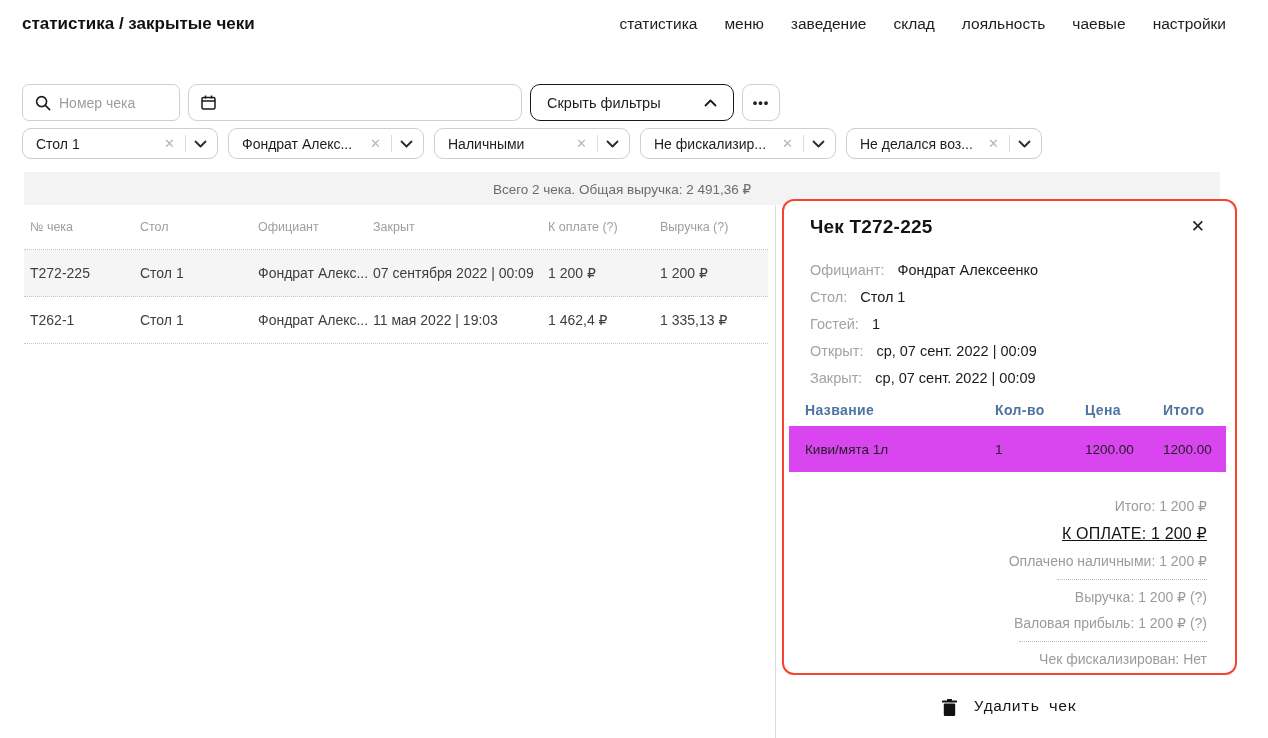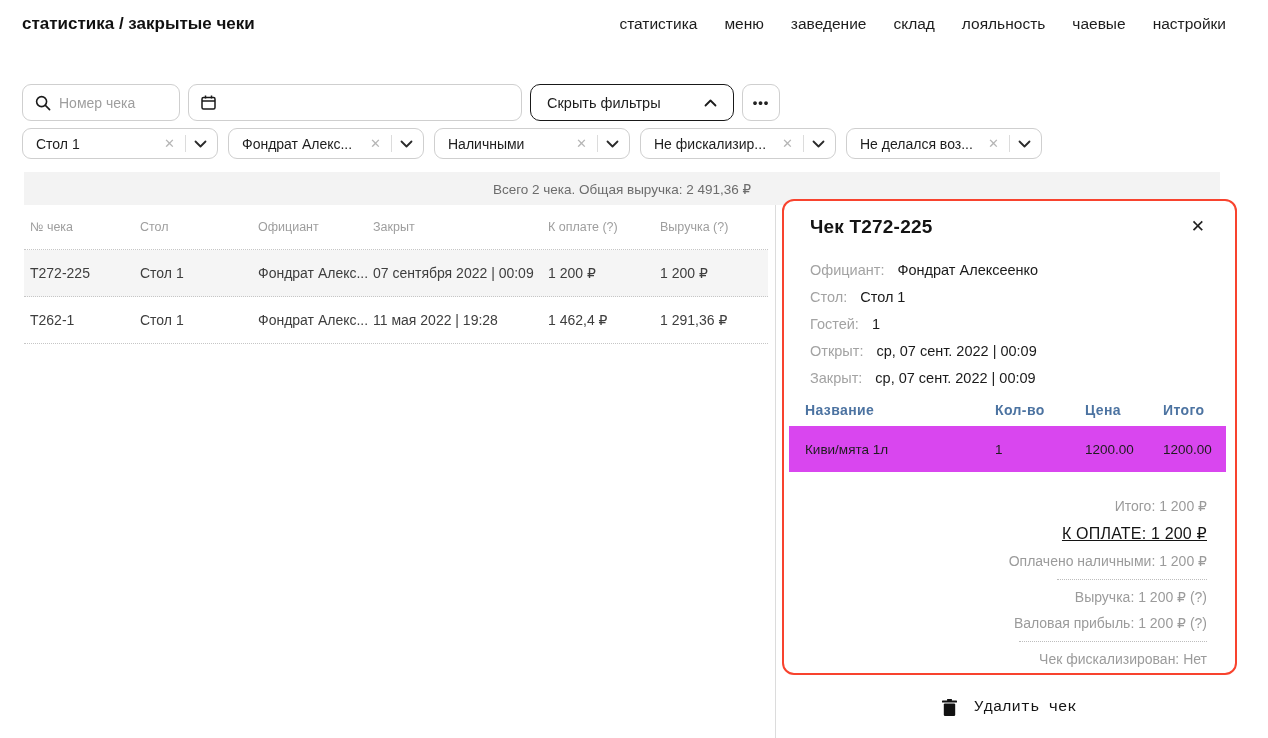--- a/index.html
+++ b/index.html
@@ -8,21 +8,21 @@
 
   
   .topbar { position:absolute; left:22px; right:42px; top:14px; display:flex; justify-content:space-between; align-items:center; }
   .page-title { font-size:17px; font-weight:700; color:#111; }
   .main-nav { display:flex; gap:27px; }
   .main-nav a { font-size:15.5px; color:#1d1d1d; text-decoration:none; cursor:pointer; }
 
   
   .filters1 { position:absolute; left:22px; top:84px; display:flex; gap:8px; align-items:center; }
   .ctrl { height:37px; background:#fff; border:1px solid #cfcfcf; border-radius:9px; display:flex; align-items:center; font-size:14px; color:#1d1d1d; cursor:pointer; }
-  .search-box { width:158px; padding:0 10px 0 12px; gap:8px; }
+  .search-box { width:158px; padding:0 10px 0 12px; gap:8px;border-radius:7px; }
   .search-box input { border:none; outline:none; width:100%; font-size:14px; font-family:inherit; color:#1d1d1d; background:transparent; }
   .search-box input::placeholder { color:#9e9e9e; }
   .date-btn { width:334px; padding:0 12px; gap:9px; white-space:nowrap; }
   .hide-btn { width:204px; padding:0 16px; border:1.5px solid #191919; border-radius:10px; justify-content:space-between; font-size:14.5px; }
   .dots-btn { width:38px; justify-content:center; font-size:13px; font-weight:700; letter-spacing:1px; color:#222; }
 
   
   .filters2 { position:absolute; left:22px; top:128px; display:flex; gap:10px; }
   .chip { width:196px; height:31px; border:1px solid #cfcfcf; border-radius:9px; background:#fff; display:flex; align-items:center; padding:0 10px 0 13px; font-size:14px; cursor:pointer; }
   .chip-label { flex:1; white-space:nowrap; overflow:hidden; color:#1d1d1d; }
@@ -193,23 +193,23 @@
     <span class="cell">Стол 1</span>
     <span class="cell trunc">Фондрат Алекс...</span>
     <span class="cell">07 сентября 2022 | 00:09</span>
     <span class="cell">1 200 ₽</span>
     <span class="cell">1 200 ₽</span>
   </div>
   <div class="trow tdata">
     <span class="cell">T262-1</span>
     <span class="cell">Стол 1</span>
     <span class="cell trunc">Фондрат Алекс...</span>
-    <span class="cell">11 мая 2022 | 19:28</span>
+    <span class="cell">11 мая 2022 | 19:03</span>
     <span class="cell">1 462,4 ₽</span>
-    <span class="cell">1 291,36 ₽</span>
+    <span class="cell">1 335,13 ₽</span>
   </div>
 </div>
 
 <div class="v-divider"></div>
 
 <aside class="panel">
   <div class="panel-head">
     <div class="panel-title">Чек T272-225</div>
     <button class="panel-close">✕</button>
   </div>

